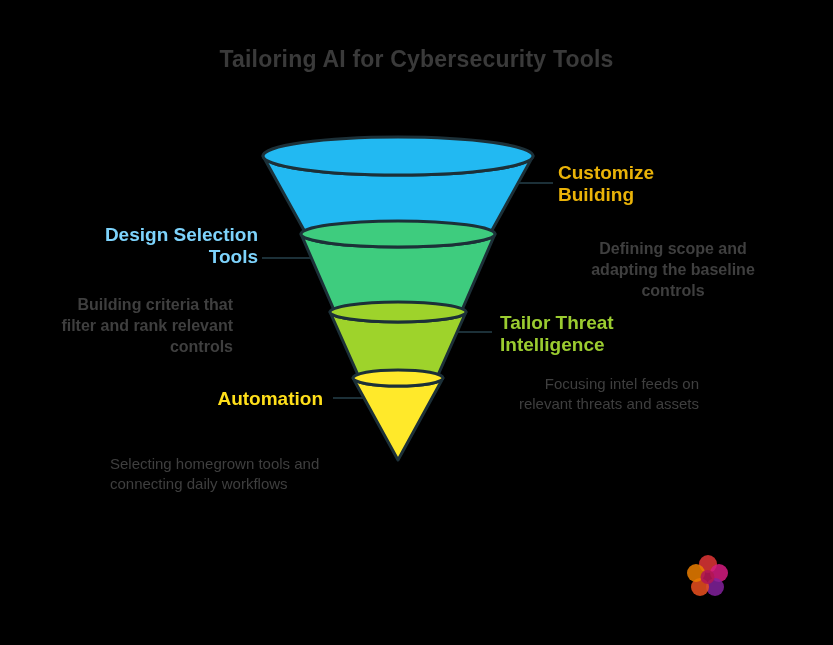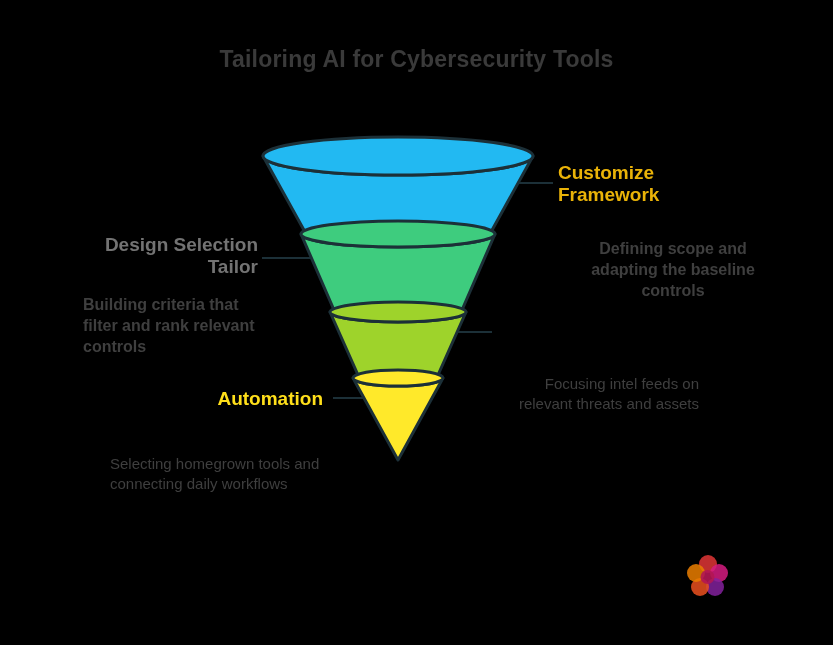--- a/index.html
+++ b/index.html
@@ -15,22 +15,22 @@
     letter-spacing:.2px;
   }
   svg.diagram{position:absolute;left:0;top:0;}
   svg.diagram path.seg, svg.diagram ellipse.rim{stroke:#1c3038;stroke-width:3;stroke-linejoin:round;}
   svg.diagram line.connector{stroke:#1c3038;stroke-width:2;}
   .stage-label{position:absolute;font-weight:bold;font-size:19px;line-height:22px;}
   .stage-desc{position:absolute;color:#3f3f3f;font-size:15px;line-height:20px;}
   .desc-bold{font-weight:bold;font-size:16px;line-height:21px;}
   .lbl-customize{left:558px;top:162px;color:#eab308;text-align:left;}
   .desc-customize{left:567px;top:238px;width:212px;text-align:center;}
-  .lbl-selection{right:575px;top:234px;color:#737373;text-align:right;}
-  .desc-selection{right:568px;top:294px;width:182px;}
+  .lbl-selection{right:575px;top:224px;color:#7dd3fc;text-align:right;}
+  .desc-selection{right:600px;top:294px;width:182px;text-align:right;}
   .lbl-intel{left:500px;top:312px;color:#9bcc30;text-align:left;}
   .desc-intel{left:497px;top:374px;width:202px;text-align:right;}
   .lbl-automation{right:510px;top:388px;color:#ffdf1a;text-align:right;}
   .desc-automation{left:110px;top:454px;width:232px;}
   .logo{position:absolute;left:686px;top:554px;width:44px;height:46px;}
 </style>
 </head>
 <body>
 
 <div class="canvas">
@@ -52,30 +52,34 @@
 
     <path class="seg" d="M 330 312 L 358 375 A 40 7 0 0 0 438 375 L 466 312 A 68 10 0 0 1 330 312 Z" fill="#9ed32b"></path>
     <ellipse class="rim" cx="398" cy="312" rx="68" ry="10" fill="#9ed32b"></ellipse>
 
     <path class="seg" d="M 353 378 L 398 460 L 443 378 A 45 8 0 0 1 353 378 Z" fill="#ffe92a"></path>
     <ellipse class="rim" cx="398" cy="378" rx="45" ry="8" fill="#ffe92a"></ellipse>
   </svg>
 
   <div class="stage-label lbl-customize">
     <div>Customize</div>
-    <div>Framework</div>
+    <div>Building</div>
   </div>
   <div class="stage-desc desc-bold desc-customize">Defining scope and adapting the baseline controls</div>
 
   <div class="stage-label lbl-selection">
     <div>Design Selection</div>
-    <div>Tailor</div>
+    <div>Tools</div>
   </div>
   <div class="stage-desc desc-bold desc-selection">Building criteria that filter and rank relevant controls</div>
 
+  <div class="stage-label lbl-intel">
+    <div>Tailor Threat</div>
+    <div>Intelligence</div>
+  </div>
   <div class="stage-desc desc-intel">Focusing intel feeds on relevant threats and assets</div>
 
   <div class="stage-label lbl-automation">
     <div>Automation</div>
   </div>
   <div class="stage-desc desc-automation">Selecting homegrown tools and connecting daily workflows</div>
 
   <svg class="logo" viewBox="0 0 44 46">
     <g opacity="0.92">
       <circle cx="22" cy="10" r="9" fill="#f43b3b" opacity="0.85"></circle>

